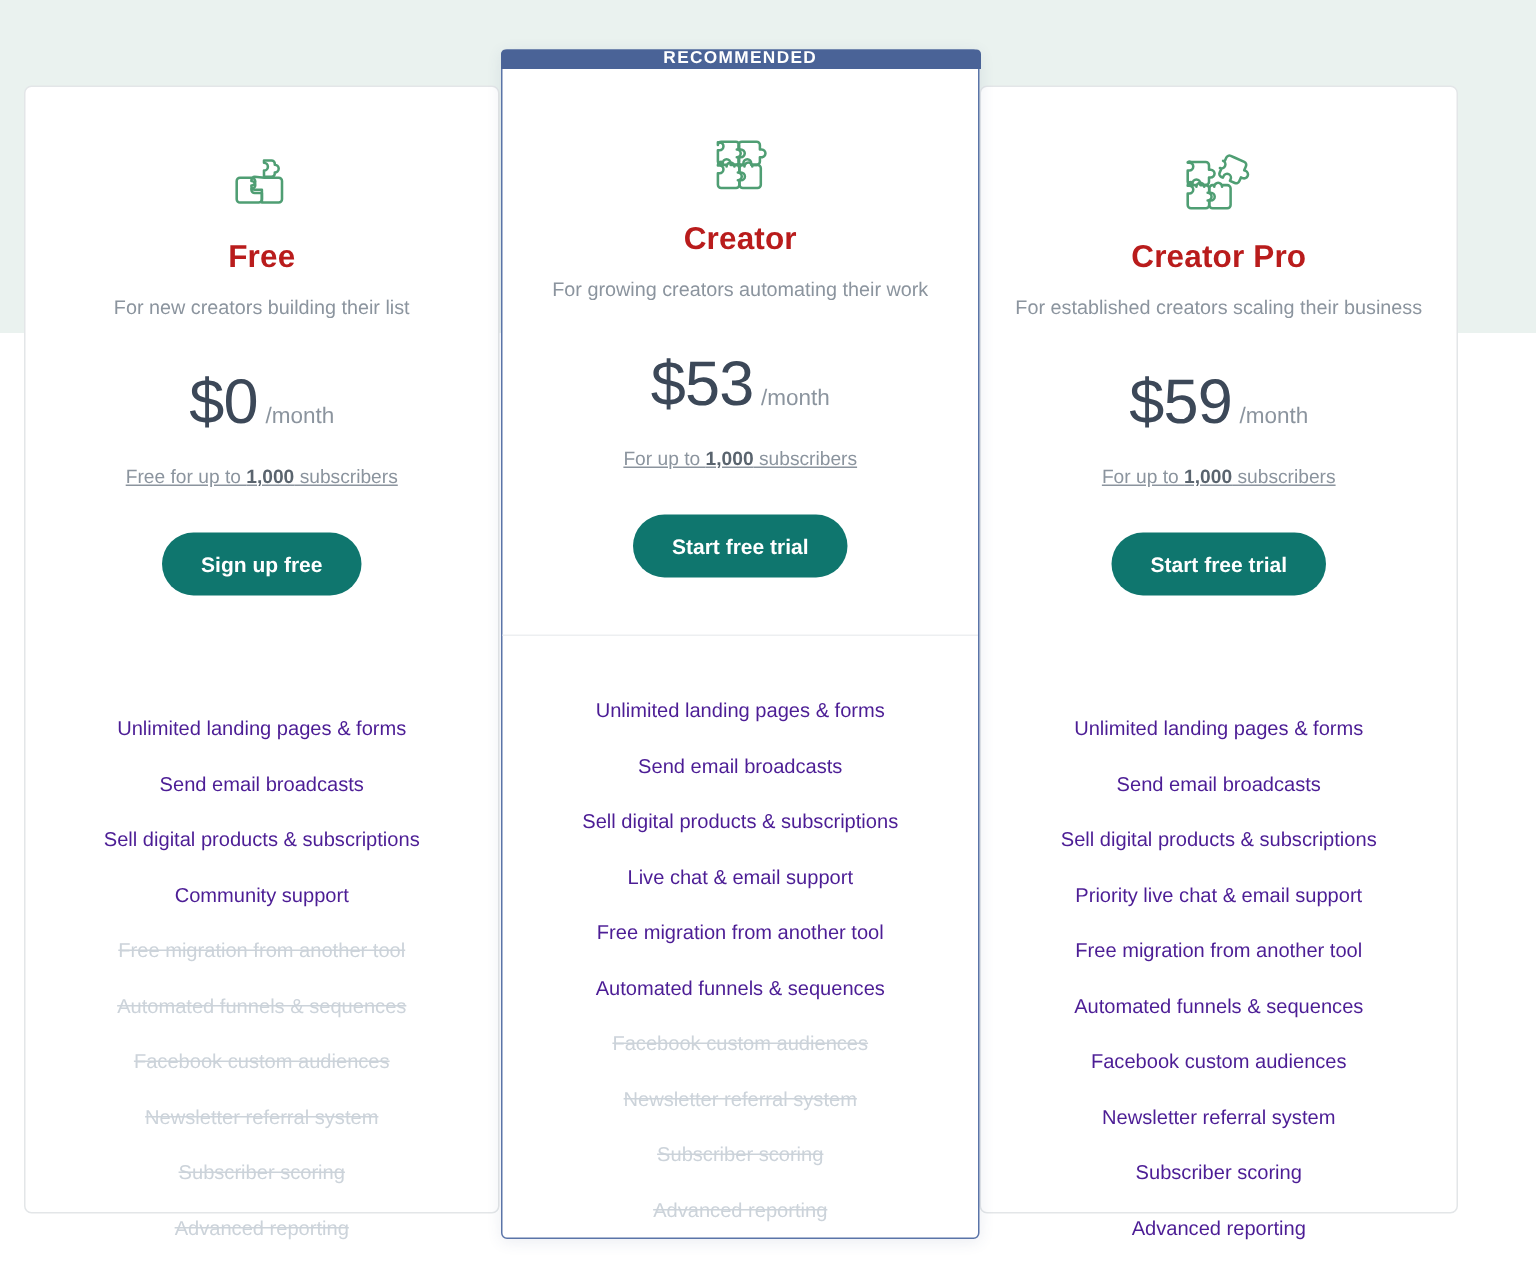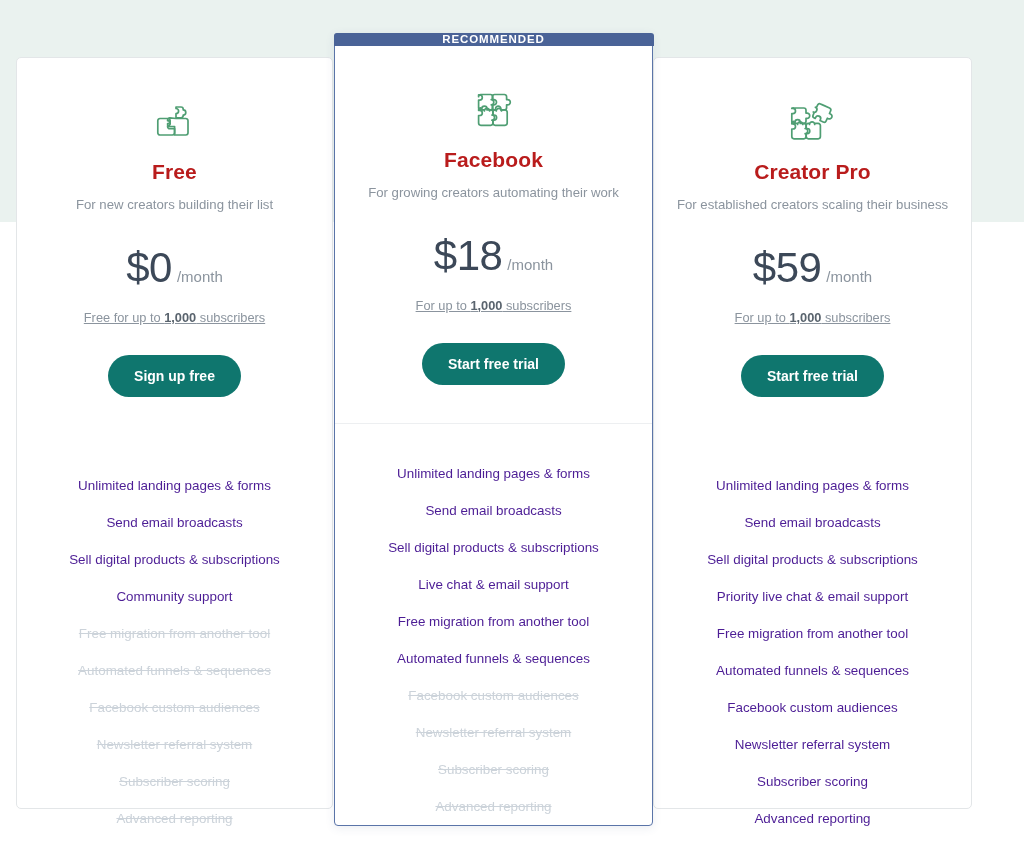--- a/index.html
+++ b/index.html
@@ -197,24 +197,24 @@
     <div class="ribbon">RECOMMENDED</div>
     <div class="card-head">
       <div class="plan-icon">
         <svg width="46" height="42" viewBox="0 0 46 42" fill="none" stroke="#4f9e73" stroke-width="1.7" stroke-linejoin="round" stroke-linecap="round">
           <path d="M12 6.5 h7.6 a2.2 2.2 0 0 1 2.2 2.2 v2.9 h1.1 a2.6 2.6 0 1 1 0 5.2 h-1.1 v2.9 a2.2 2.2 0 0 1-2.2 2.2 H16 v-1.1 a2.6 2.6 0 1 0-5.2 0 v1.1 H9.8 a2.2 2.2 0 0 1-2.2-2.2 v-7.6 h1.1 a2.6 2.6 0 1 0 0-5.2 H7.6 V8.7 A2.2 2.2 0 0 1 9.8 6.5 z"></path>
           <path d="M26.4 6.5 h7.6 a2.2 2.2 0 0 1 2.2 2.2 v2.9 h1.1 a2.6 2.6 0 1 1 0 5.2 h-1.1 v2.9 a2.2 2.2 0 0 1-2.2 2.2 h-3.6 v-1.1 a2.6 2.6 0 1 0-5.2 0 v1.1 h-1.1 a2.2 2.2 0 0 1-2.2-2.2 v-2.9 h-1.1 a2.6 2.6 0 1 0 0-5.2 h1.1 V8.7 a2.2 2.2 0 0 1 2.2-2.2 z" transform="translate(-0.6,0)"></path>
           <path d="M9.8 21.9 H13.4 v1.1 a2.6 2.6 0 1 1 5.2 0 v-1.1 h1.1 a2.2 2.2 0 0 1 2.2 2.2 v2.9 h1.1 a2.6 2.6 0 1 1 0 5.2 h-1.1 v2.9 a2.2 2.2 0 0 1-2.2 2.2 H9.8 a2.2 2.2 0 0 1-2.2-2.2 v-7.6 h1.1 a2.6 2.6 0 1 0 0-5.2 H7.6 v-0.2 a2.2 2.2 0 0 1 2.2-2.2 z"></path>
           <path d="M24.2 21.9 h1.1 v1.1 a2.6 2.6 0 1 1 5.2 0 v-1.1 h3.5 a2.2 2.2 0 0 1 2.2 2.2 v11 a2.2 2.2 0 0 1-2.2 2.2 h-9.8 a2.2 2.2 0 0 1-2.2-2.2 v-2.9 h-1.1 a2.6 2.6 0 1 0 0-5.2 h1.1 v-2.9 a2.2 2.2 0 0 1 2.2-2.2 z"></path>
         </svg>
       </div>
-      <div class="plan-name">Facebook</div>
+      <div class="plan-name">Creator</div>
       <div class="plan-tagline">For growing creators automating their work</div>
       <div class="price-row">
-        <span class="price-amount">$18</span>
+        <span class="price-amount">$53</span>
         <span class="price-period">/month</span>
       </div>
       <div class="price-note"><span>For up to </span><b>1,000</b><span> subscribers</span></div>
       <div class="cta-wrap">
         <button class="cta">Start free trial</button>
       </div>
     </div>
     <div class="divider"></div>
     <div class="features">
       <div class="feature">Unlimited landing pages &amp; forms</div>

